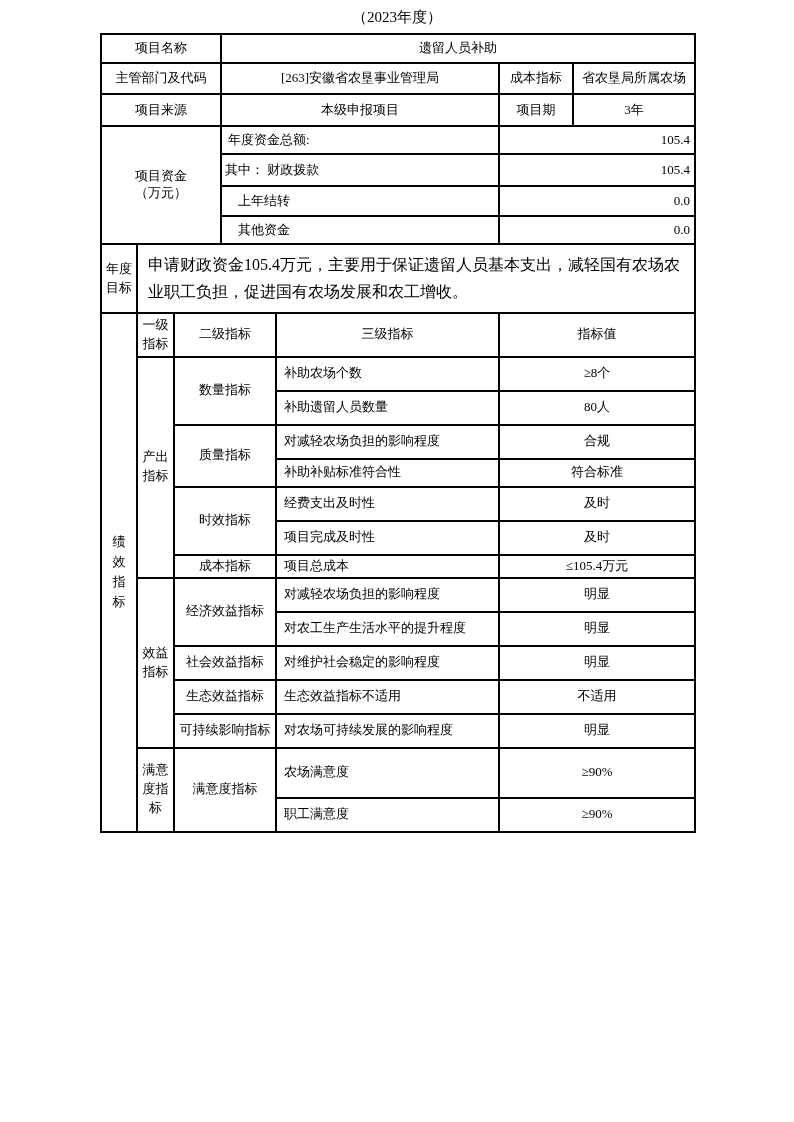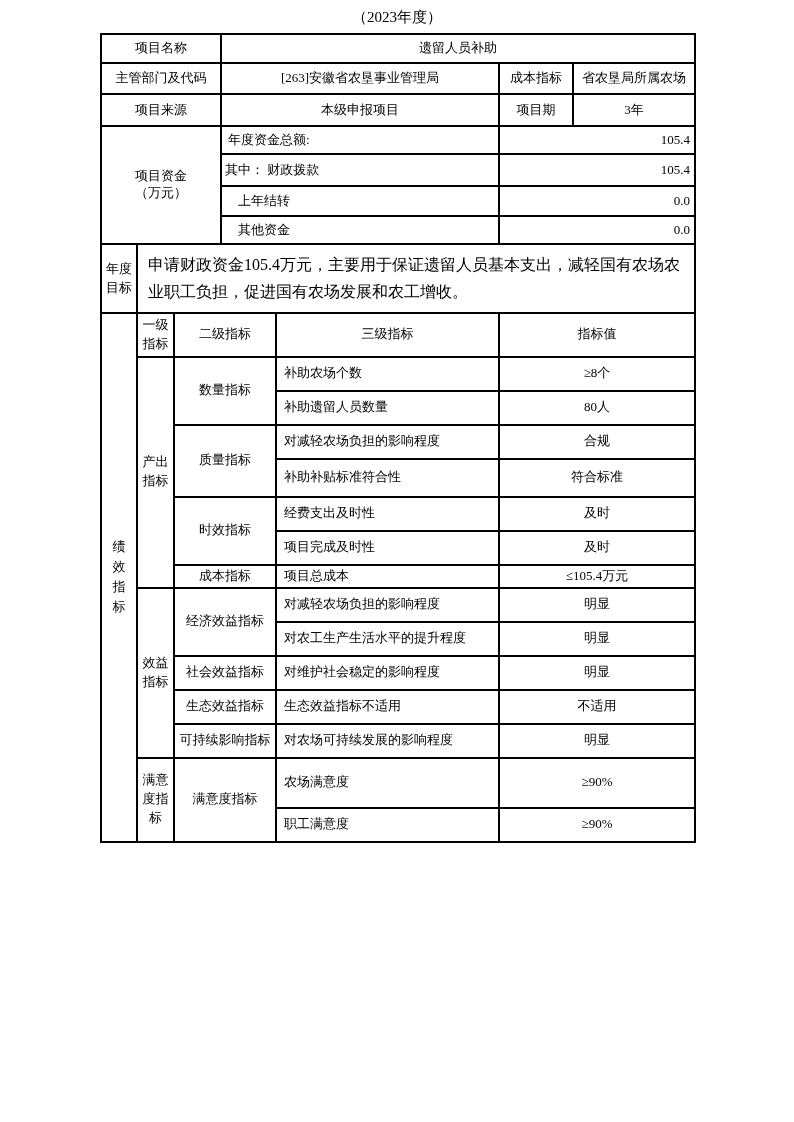--- a/index.html
+++ b/index.html
@@ -141,21 +141,21 @@
     </tr>
     <tr style="height:34px">
       <td class="l3">补助遗留人员数量</td>
       <td colspan="2" class="c">80人</td>
     </tr>
     <tr style="height:34px">
       <td colspan="2" rowspan="2" class="c">质量指标</td>
       <td class="l3">对减轻农场负担的影响程度</td>
       <td colspan="2" class="c">合规</td>
     </tr>
-    <tr style="height:38px">
+    <tr style="height:28px">
       <td class="l3">补助补贴标准符合性</td>
       <td colspan="2" class="c">符合标准</td>
     </tr>
     <tr style="height:34px">
       <td colspan="2" rowspan="2" class="c">时效指标</td>
       <td class="l3">经费支出及时性</td>
       <td colspan="2" class="c">及时</td>
     </tr>
     <tr style="height:34px">
       <td class="l3">项目完成及时性</td>

